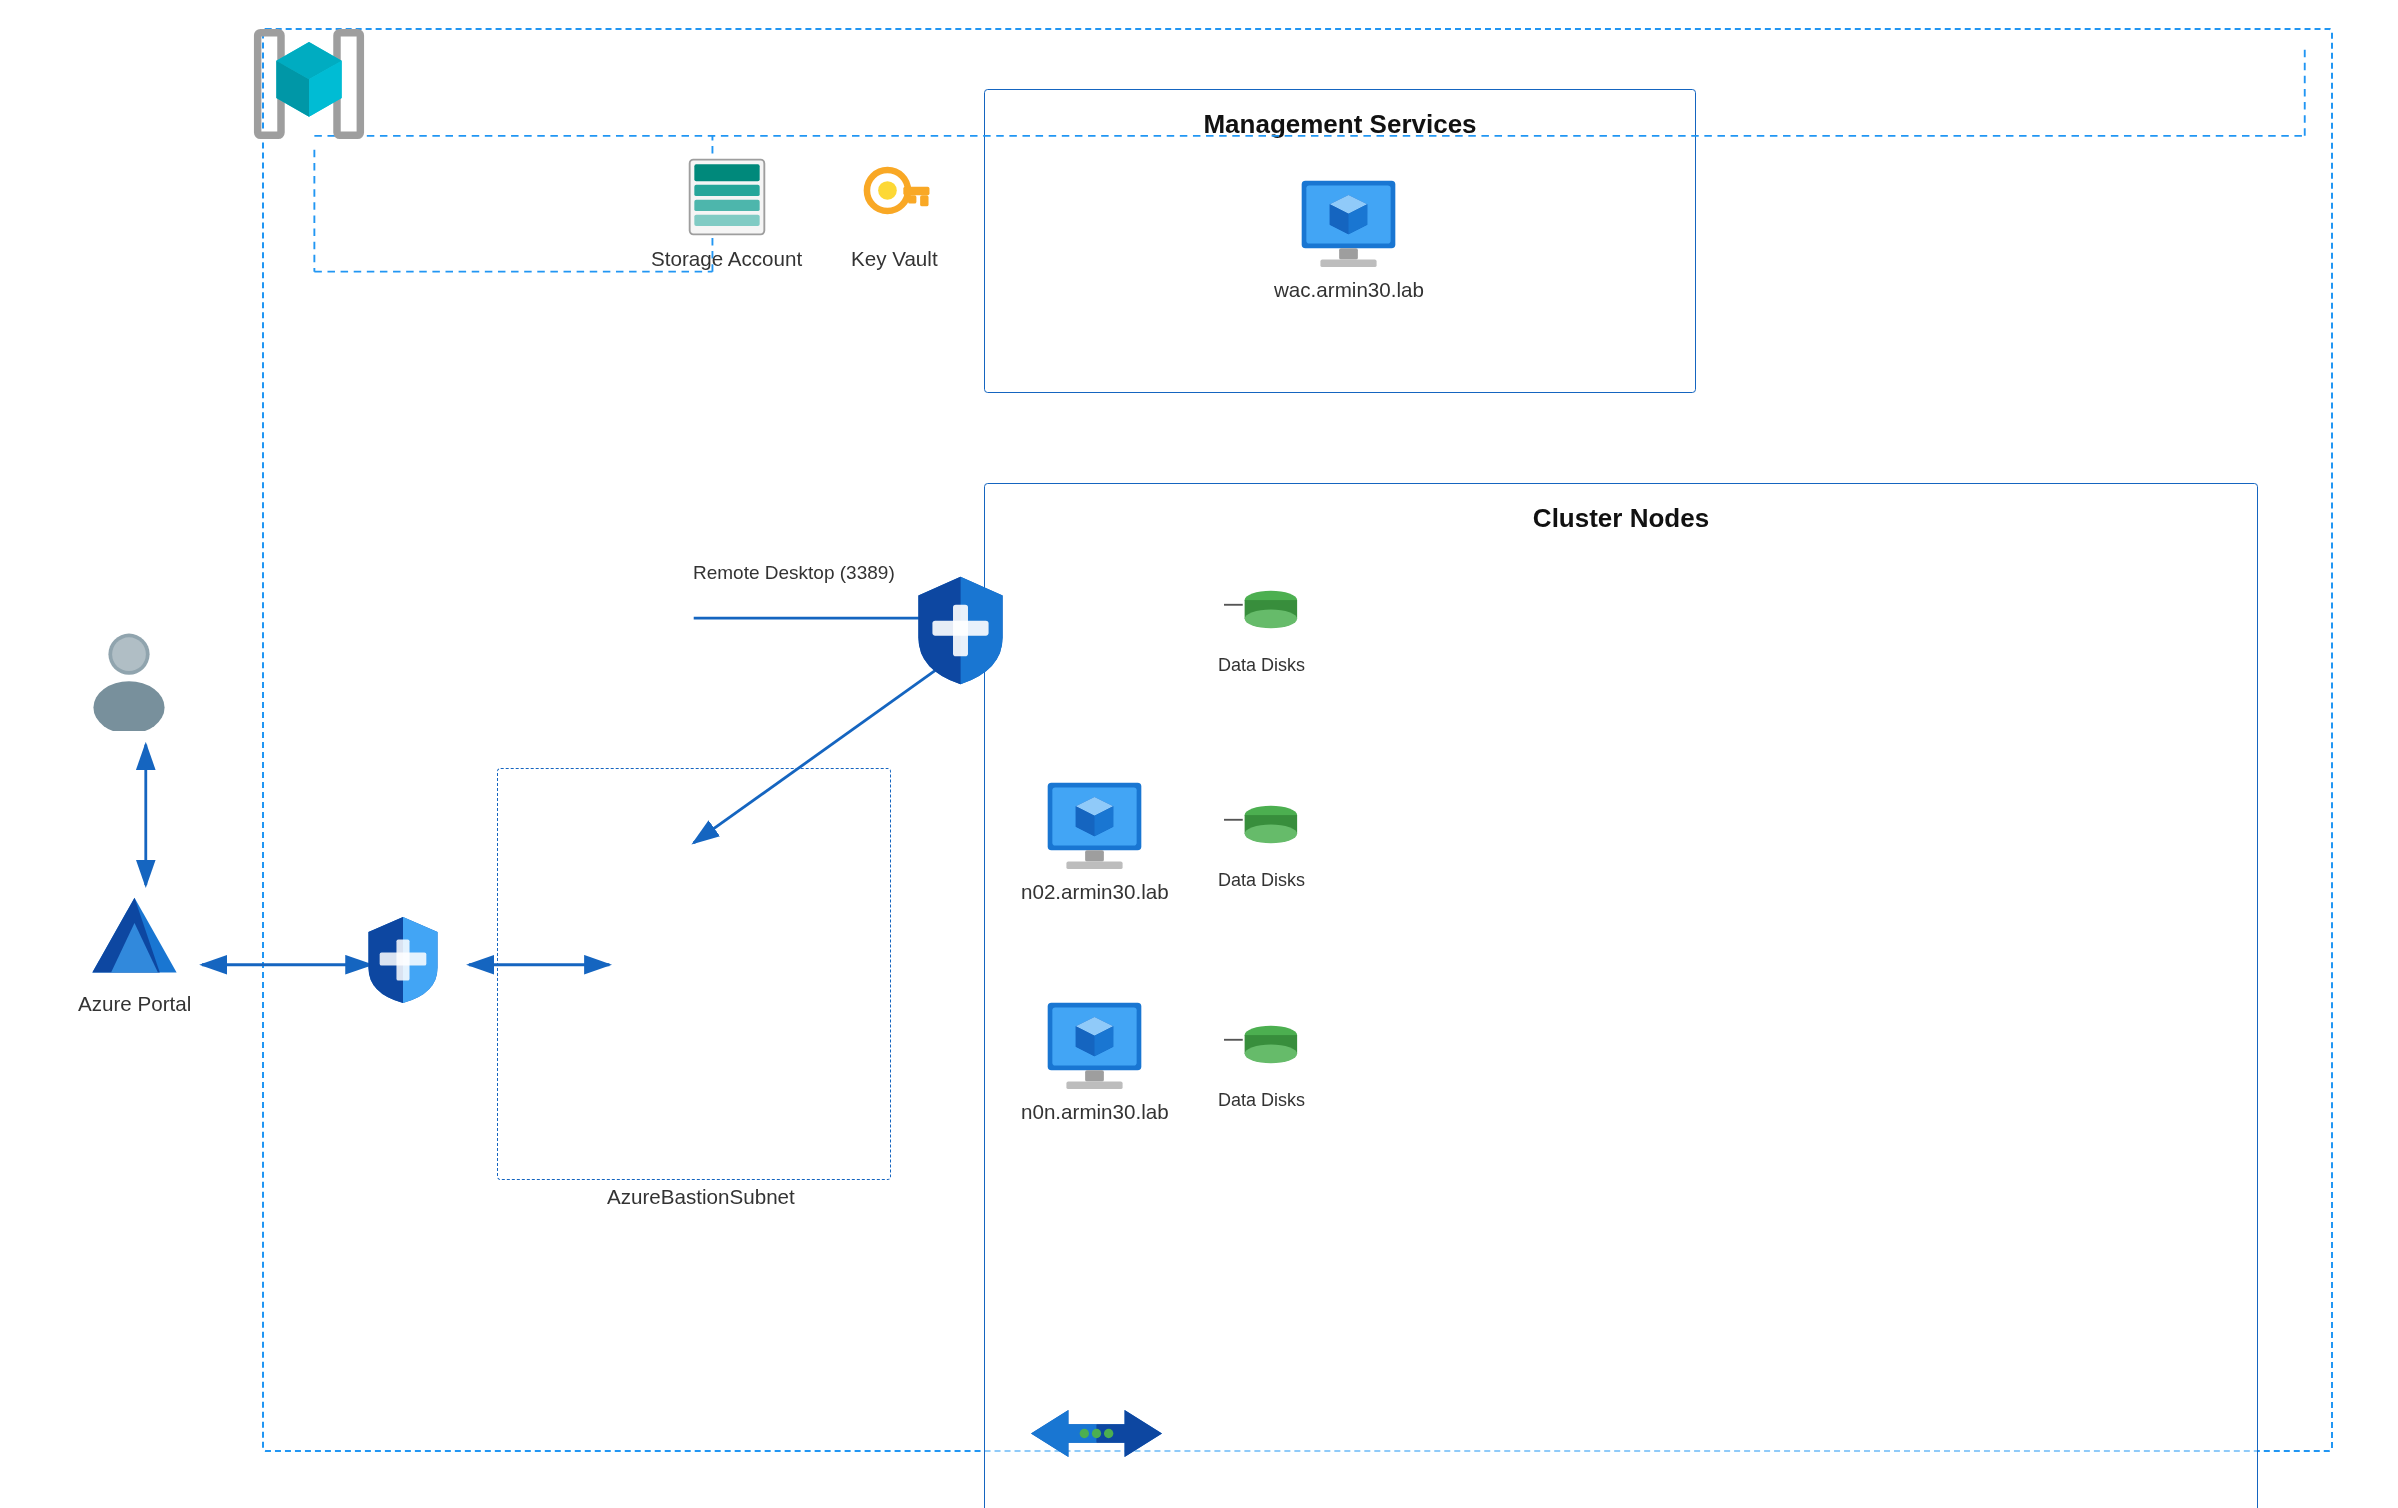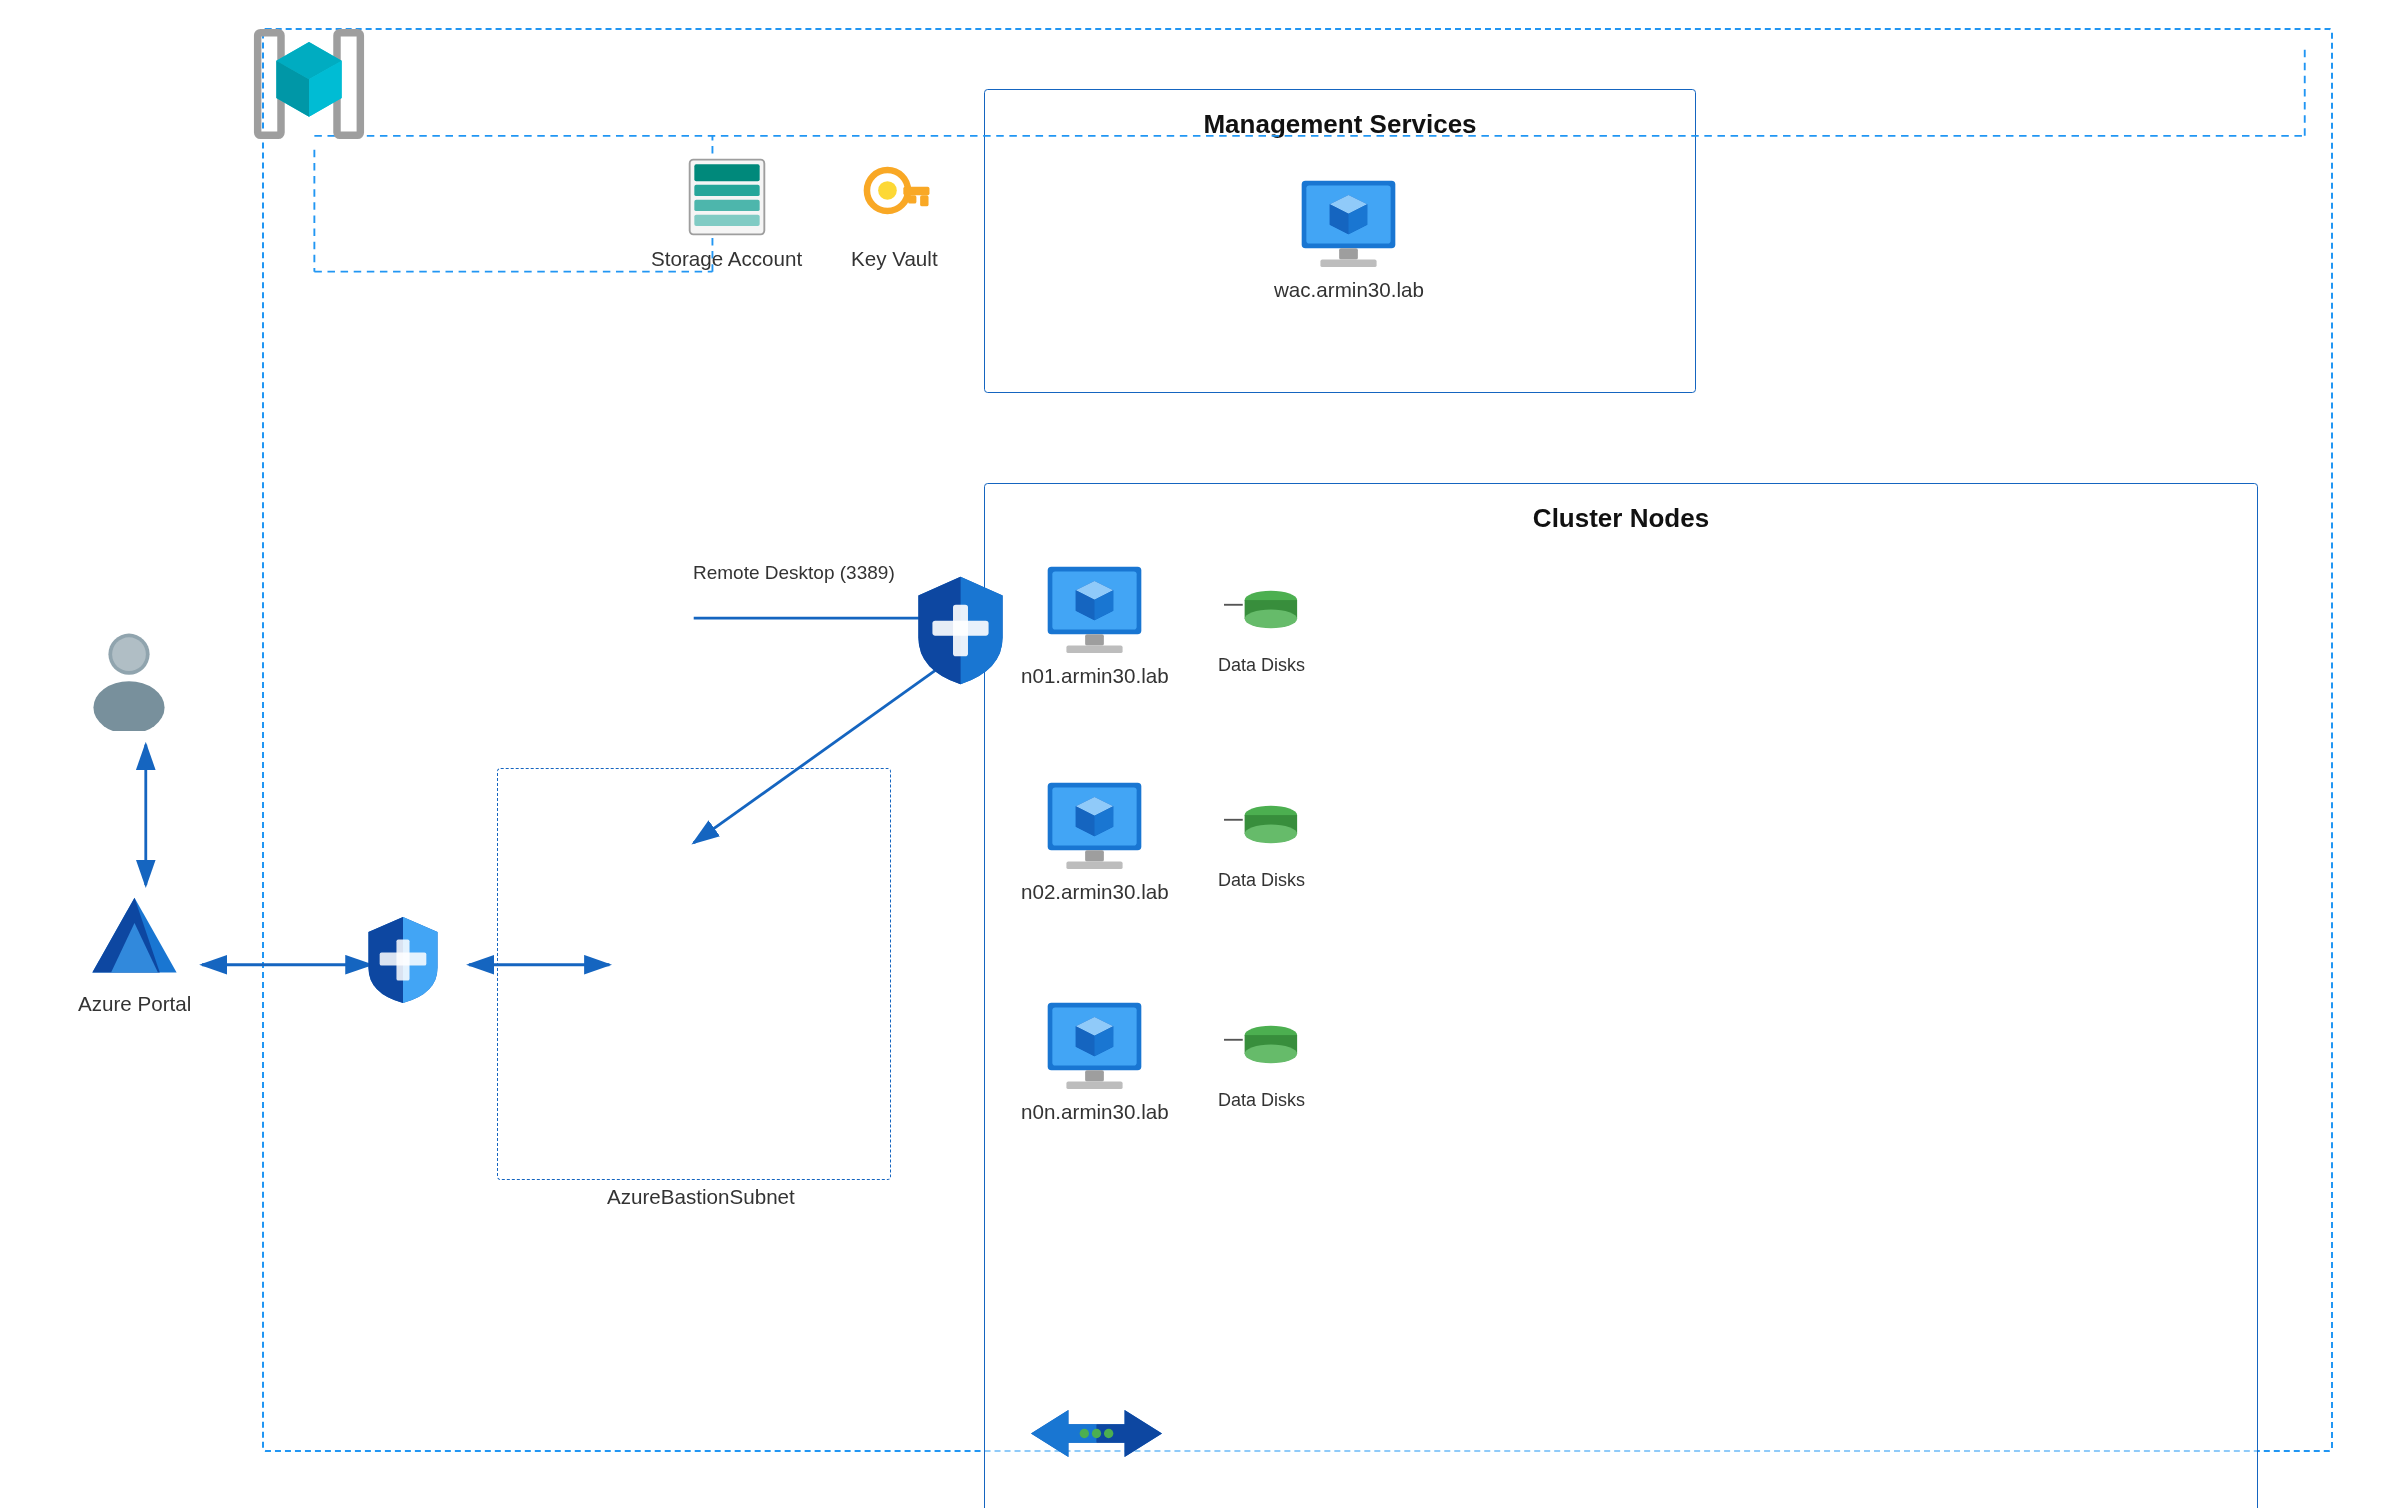--- a/index.html
+++ b/index.html
@@ -310,33 +310,20 @@
       <polygon points="55,20 75,30 75,52 55,62 35,52 35,30" fill="#1565C0"></polygon>
       <polygon points="55,20 75,30 55,40 35,30" fill="#90CAF9"></polygon>
       <polygon points="35,30 55,40 55,62 35,52" fill="#1565C0"></polygon>
       <polygon points="75,30 55,40 55,62 75,52" fill="#1976D2"></polygon>
       <rect x="45" y="77" width="20" height="12" rx="2" fill="#9E9E9E"></rect>
       <rect x="25" y="89" width="60" height="8" rx="2" fill="#BDBDBD"></rect>
     </svg>
     <span class="label">wac.armin30.lab</span>
   </div>
 
-  <div class="icon-item" style="left:1021px; top:562px;">
-    <svg class="monitor-icon" viewBox="0 0 110 100" xmlns="http://www.w3.org/2000/svg">
-      <rect x="5" y="5" width="100" height="72" rx="4" fill="#1976D2"></rect>
-      <rect x="10" y="10" width="90" height="62" rx="3" fill="#42A5F5"></rect>
-      <polygon points="55,20 75,30 75,52 55,62 35,52 35,30" fill="#1565C0"></polygon>
-      <polygon points="55,20 75,30 55,40 35,30" fill="#90CAF9"></polygon>
-      <polygon points="35,30 55,40 55,62 35,52" fill="#1565C0"></polygon>
-      <polygon points="75,30 55,40 55,62 75,52" fill="#1976D2"></polygon>
-      <rect x="45" y="77" width="20" height="12" rx="2" fill="#9E9E9E"></rect>
-      <rect x="25" y="89" width="60" height="8" rx="2" fill="#BDBDBD"></rect>
-    </svg>
-    <span class="label">n01.armin30.lab</span>
-  </div>
 
   <div class="icon-item" style="left:1218px; top:586px;">
     <svg width="75" height="61" viewBox="0 0 80 65" xmlns="http://www.w3.org/2000/svg">
 
       <line x1="0" y1="20" x2="20" y2="20" stroke="#555" stroke-width="2"></line>
 
       <ellipse cx="50" cy="15" rx="28" ry="10" fill="#4CAF50"></ellipse>
       <rect x="22" y="15" width="56" height="20" fill="#388E3C"></rect>
       <ellipse cx="50" cy="35" rx="28" ry="10" fill="#66BB6A"></ellipse>
     </svg>

